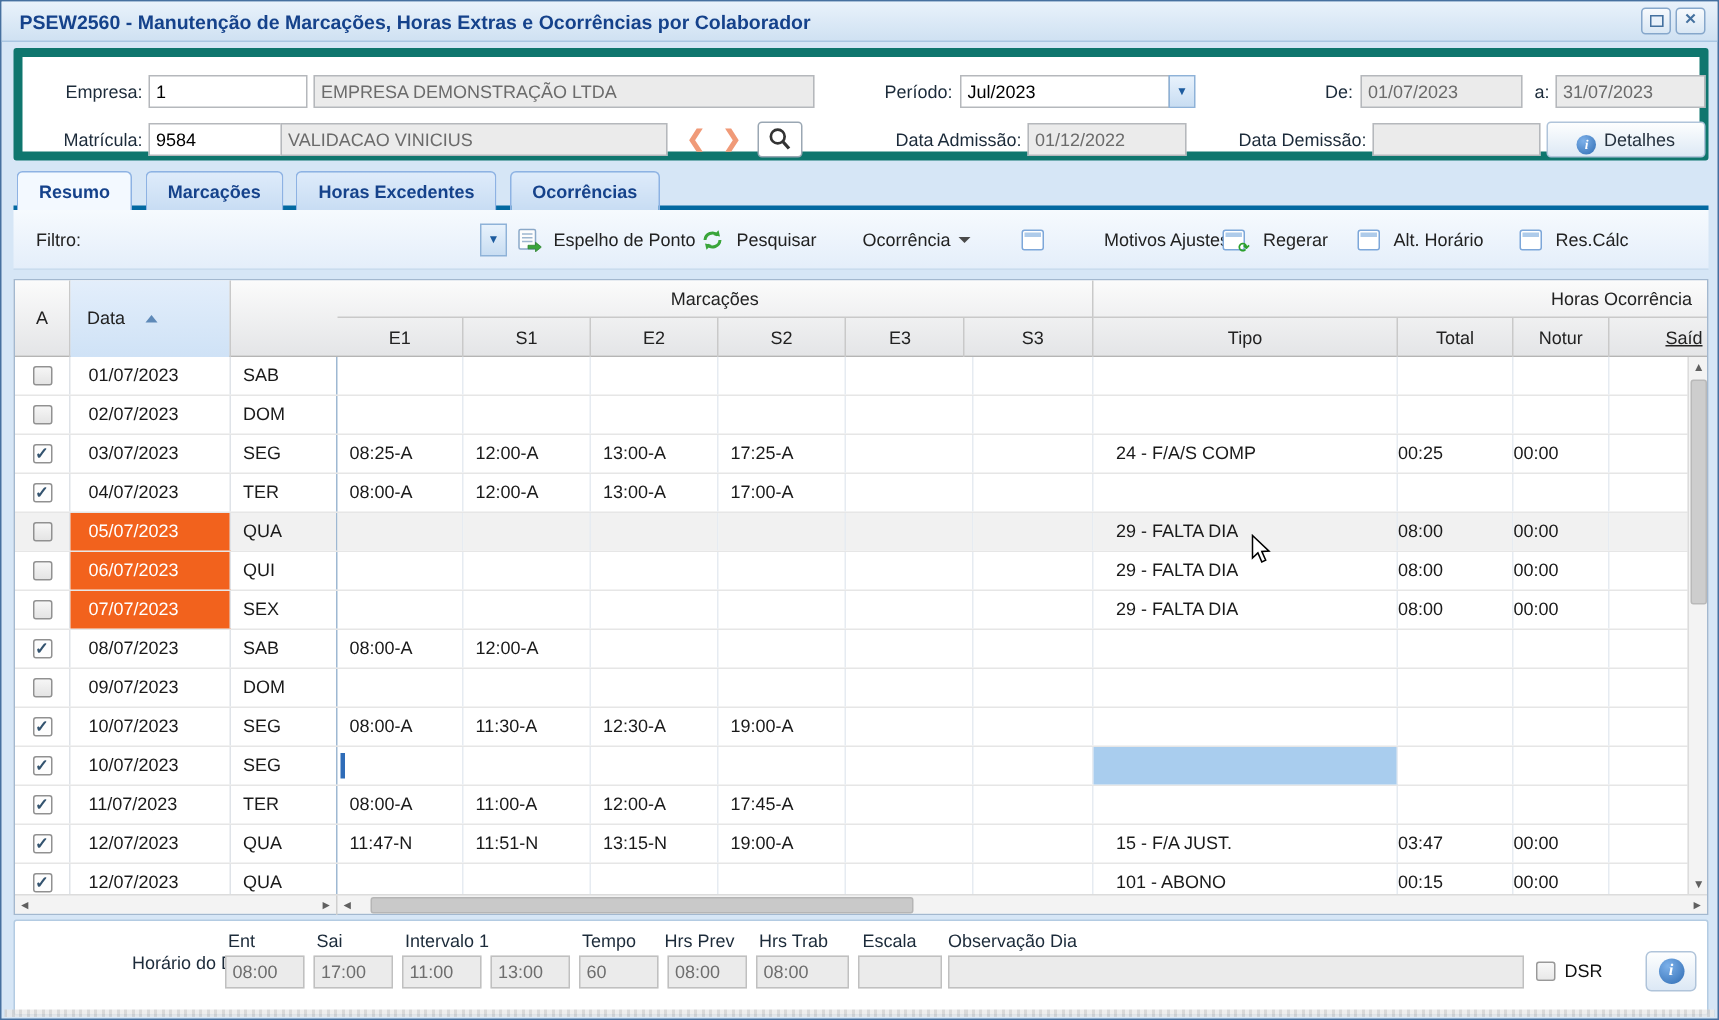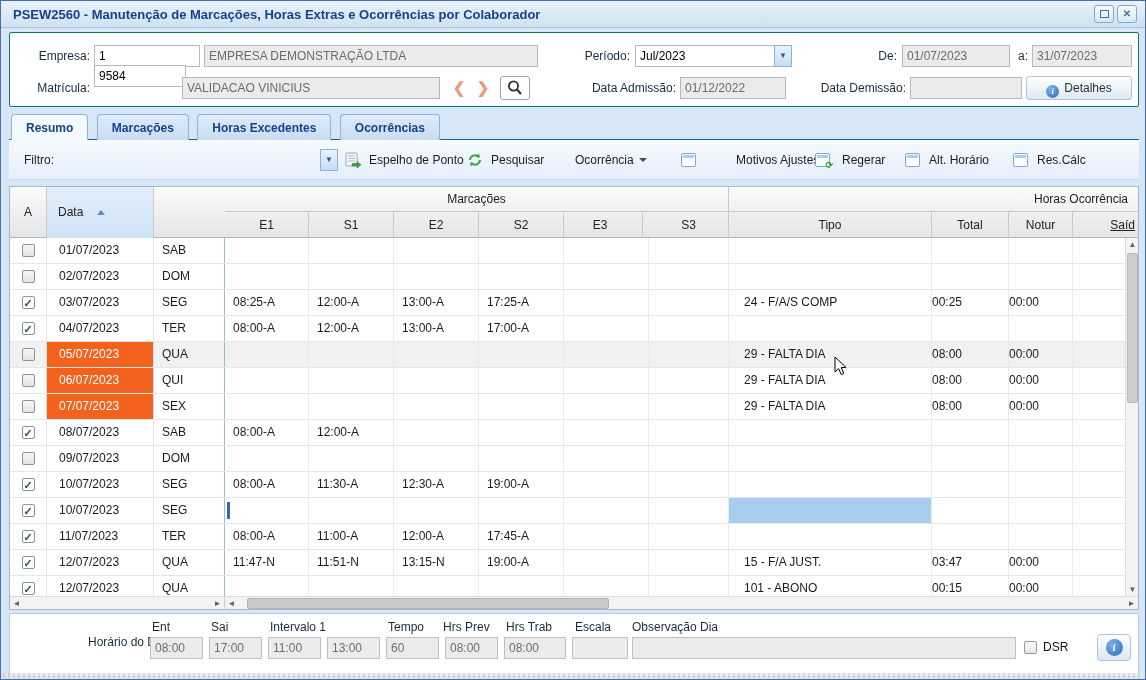--- a/index.html
+++ b/index.html
@@ -12,33 +12,33 @@
   .title-text { position:absolute; left:12px; top:6px; font-size:13px; font-weight:bold; color:#15428b; }
   .win-btn { position:absolute; top:4px; width:20px; height:18px; border:1px solid #86a7cb; border-radius:3px;
     background:linear-gradient(#f7fafd,#d9e7f4); color:#44719f; font-size:10px; text-align:center; line-height:16px; font-weight:bold; }
   .btn-restore { right:31px; }
   .btn-close { right:8px; }
   .restore-glyph { position:relative; display:inline-block; width:9px; height:8px; margin-top:4px; }
   .restore-glyph::before { content:""; position:absolute; right:0; top:0; width:7px; height:6px; border:1px solid #44719f; }
   .restore-glyph::after { content:""; position:absolute; left:0; bottom:0; width:7px; height:6px; border:1px solid #44719f; background:#e8f1fa; }
 
   
-  .form-panel { position:absolute; left:8px; top:31px; width:1130px; height:75px; background:#fff; border:1px solid #0f766e; border-radius:2px; }
+  .form-panel { position:absolute; left:8px; top:31px; width:1130px; height:75px; background:#fff; border:6px solid #0f766e; border-radius:2px; }
   .lbl { position:absolute; font-size:12px; color:#1c2b3a; line-height:22px; text-align:right; white-space:nowrap; }
   .fld { position:absolute; height:22px; border:1px solid #b5b8bc; font-size:12px; padding:0 4px; color:#000; background:#fff; font-family:"Liberation Sans",sans-serif; }
   .fld.ro { background:#ebebeb; color:#6b6b6b; }
   .combo-btn { position:absolute; width:18px; height:22px; border:1px solid #8eb2d8; background:linear-gradient(#e8f2fc,#c8ddf2); text-align:center; line-height:20px; font-size:8px; color:#1c5b9e; }
   .nav-arrow { position:absolute; top:44px; width:22px; height:22px; font-size:15px; font-weight:bold; color:#f09a78; text-align:center; line-height:22px; }
   .search-btn { position:absolute; top:43px; width:30px; height:24px; background:#fff; border:1px solid #9aa7b3; border-radius:3px; }
   .detalhes-btn { position:absolute; height:24px; border:1px solid #b0c4da; border-radius:3px;
     background:linear-gradient(#fdfefe,#dde9f5); font-size:12px; color:#26323f; text-align:center; line-height:22px; }
   .info-dot { display:inline-block; width:13px; height:13px; border-radius:50%; background:radial-gradient(circle at 35% 30%, #7db1ea, #2f6cb3); color:#fff; font-size:9px; font-weight:bold; line-height:13px; text-align:center; vertical-align:-2px; margin-right:5px; font-family:"Liberation Serif",serif; font-style:italic; }
 
   
-  .tabstrip { position:absolute; left:8px; top:111px; width:1130px; height:28px; border-bottom:1px solid #0369a1; }
+  .tabstrip { position:absolute; left:8px; top:111px; width:1130px; height:28px; border-bottom:3px solid #0369a1; }
   .tab { position:relative; display:inline-block; height:27px; margin:1px 2px 0 2px; padding:0 14px; font-size:12px; font-weight:bold; color:#15428b;
     background:linear-gradient(#deebfa,#c7dcf3); border:1px solid #8db2e3; border-bottom:none; border-radius:4px 4px 0 0; line-height:26px; top:1px; }
   .tab.active { background:#f3f9ff; height:28px; line-height:27px; }
 
   
   .toolbar { position:absolute; left:8px; top:139px; width:1130px; height:40px; background:linear-gradient(#f6fafe,#e4eefa); border-bottom:1px solid #cadcee; }
   .tb-item { position:absolute; top:9px; font-size:12px; color:#222; line-height:22px; white-space:nowrap; }
   .win-icon { position:absolute; top:13px; width:15px; height:14px; border:1px solid #7da7d9; background:#fff; border-radius:2px; }
   .win-icon::before { content:""; position:absolute; left:1px; top:1px; right:1px; height:3px; background:#aecbea; }
   .refresh-ovl { position:absolute; right:-4px; bottom:-4px; font-size:9px; color:#2ca02c; font-weight:bold; background:transparent; }
@@ -119,21 +119,21 @@
     <input class="fld ro" style="left: 194px; top: 12px; width: 334px;" readonly="" value="EMPRESA DEMONSTRAÇÃO LTDA">
     <span class="lbl" style="left:560px;top:12px;width:60px;">Período:</span>
     <input class="fld" style="left: 625px; top: 12px; width: 140px;" value="Jul/2023">
     <span class="combo-btn" style="left:764px;top:12px;">▼</span>
     <span class="lbl" style="left:855px;top:12px;width:32px;">De:</span>
     <input class="fld ro" style="left: 892px; top: 12px; width: 108px;" readonly="" value="01/07/2023">
     <span class="lbl" style="left:1000px;top:12px;width:18px;">a:</span>
     <input class="fld ro" style="left: 1022px; top: 12px; width: 100px;" readonly="" value="31/07/2023">
 
     <span class="lbl" style="left:10px;top:44px;width:70px;">Matrícula:</span>
-    <input class="fld" style="left: 84px; top: 32px; width: 92px;" value="9584">
+    <input class="fld" style="left: 84px; top: 44px; width: 92px;" value="9584">
     <input class="fld ro" style="left: 172px; top: 44px; width: 258px;" readonly="" value="VALIDACAO VINICIUS">
     <span class="nav-arrow" style="left:438px;">❮</span>
     <span class="nav-arrow" style="left:462px;">❯</span>
     <div class="search-btn" style="left:490px;">
       <svg width="18" height="18" style="margin:2px 0 0 5px" viewBox="0 0 18 18">
         <circle cx="7.5" cy="7" r="4.6" fill="none" stroke="#333" stroke-width="1.8"></circle>
         <line x1="11" y1="10.5" x2="15" y2="15" stroke="#333" stroke-width="2.2"></line>
       </svg>
     </div>
     <span class="lbl" style="left:548px;top:44px;width:118px;">Data Admissão:</span>

